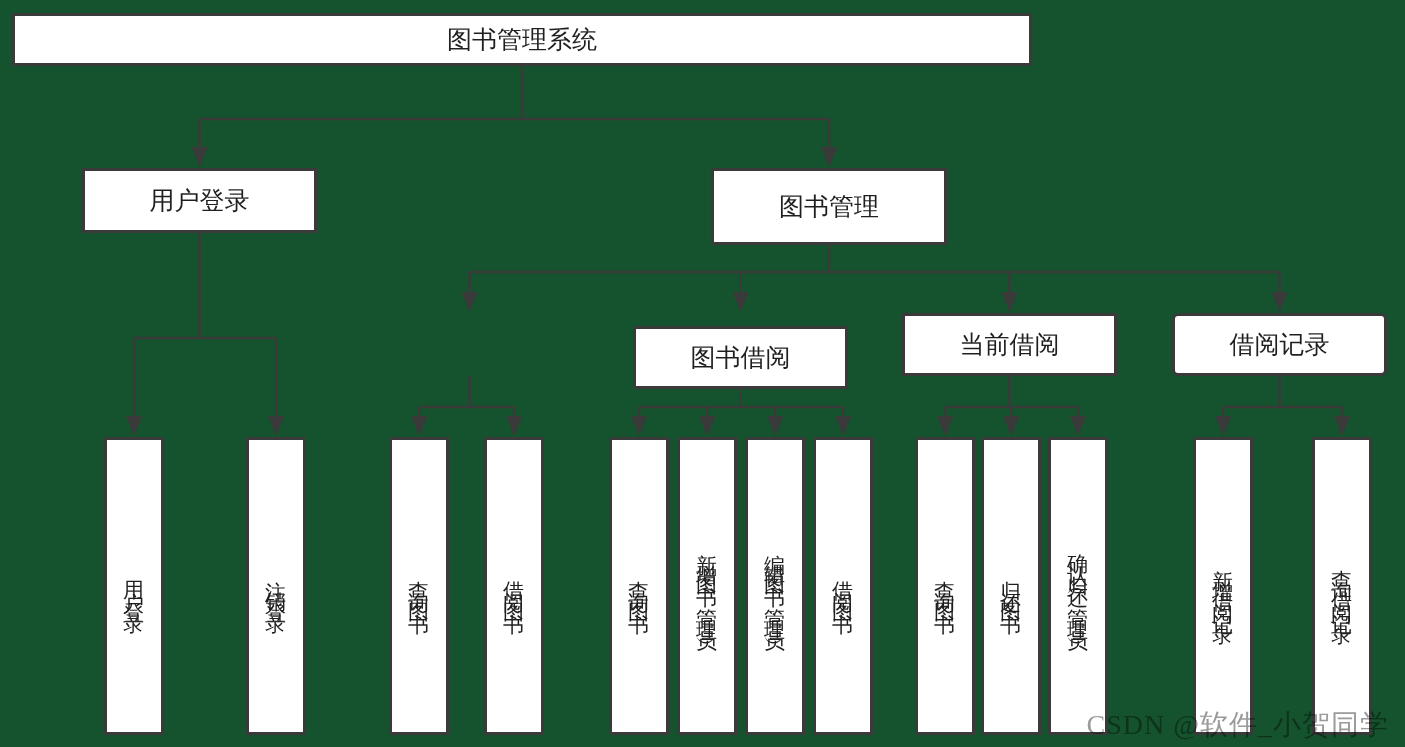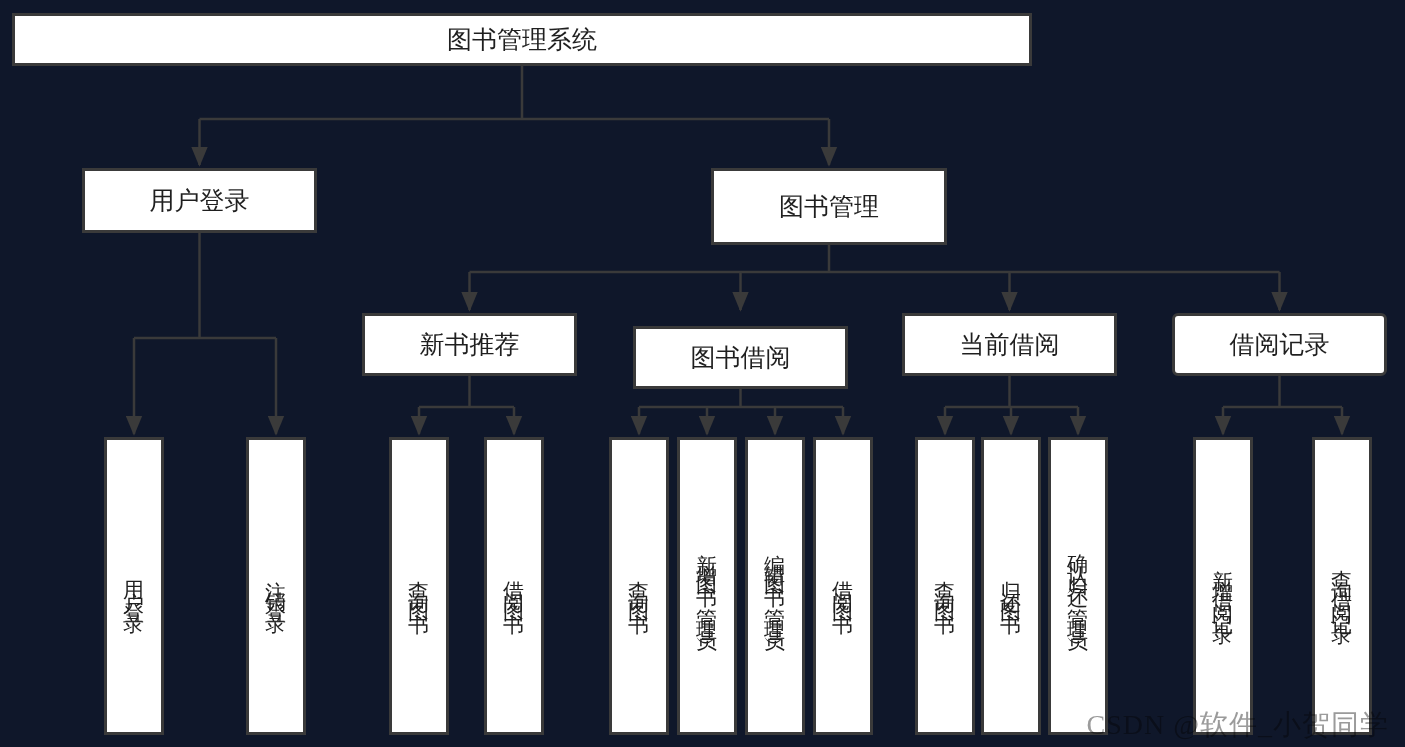--- a/index.html
+++ b/index.html
@@ -1,20 +1,20 @@
 <!DOCTYPE html>
 <html><head>
 <meta charset="utf-8">
 <style>
   html, body { margin: 0; padding: 0; background: #ffffff; }
   .canvas {
     position: relative;
     width: 1405px;
     height: 747px;
-    background: #0f172a;
+    background: #14532d;
     overflow: hidden;
     font-family: "Liberation Sans", sans-serif;
   }
   .connectors {
     position: absolute;
     left: 0; top: 0;
     pointer-events: none;
   }
   .box {
     position: absolute;
@@ -123,21 +123,20 @@
       <path d="M1223 407 V434" marker-end="url(#arrow)"></path>
       <path d="M1342 407 V434" marker-end="url(#arrow)"></path>
     </g>
   </svg>
 
   <div class="box root">图书管理系统</div>
 
   <div class="box l2a">用户登录</div>
   <div class="box l2b">图书管理</div>
 
-  <div class="box l3 l3a">新书推荐</div>
   <div class="box l3 l3b">图书借阅</div>
   <div class="box l3 l3c">当前借阅</div>
   <div class="box l3 l3d">借阅记录</div>
 
   <div class="box v leaf lf1">用户登录</div>
   <div class="box v leaf lf2">注销登录</div>
 
   <div class="box v leaf lf3">查询图书</div>
   <div class="box v leaf lf4">借阅图书</div>
 

